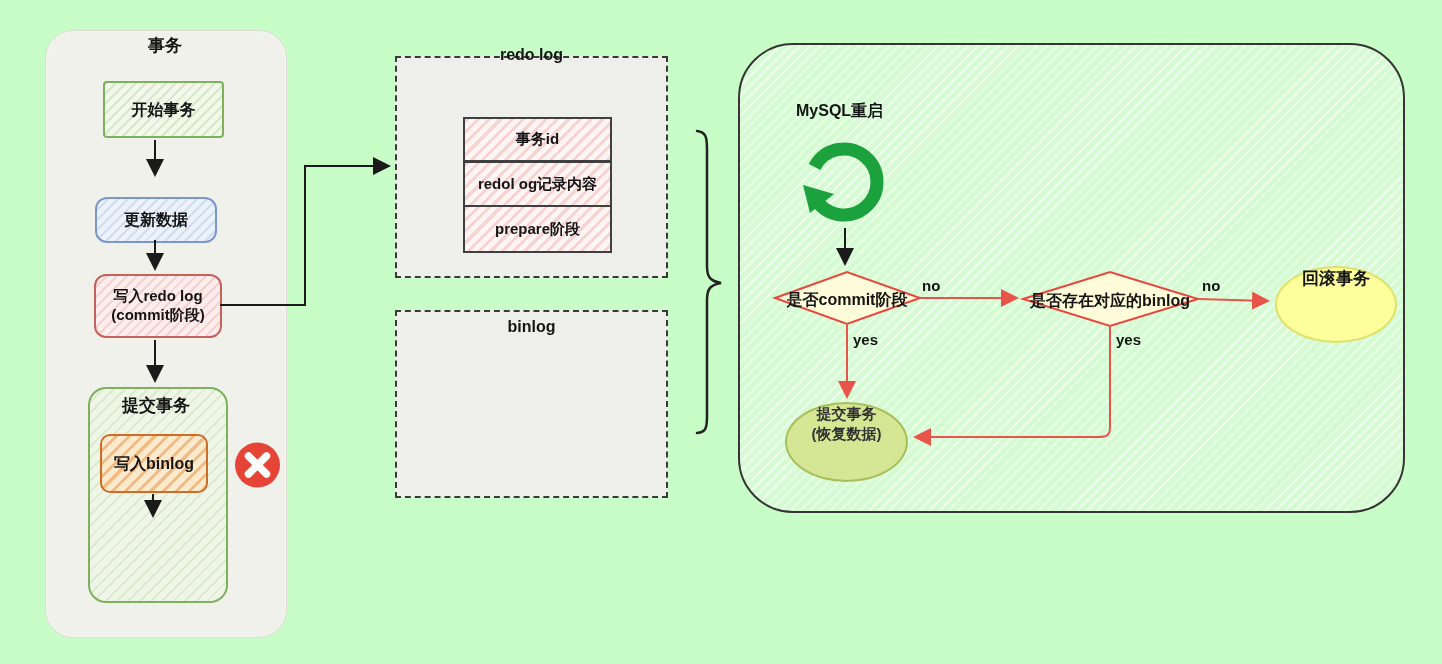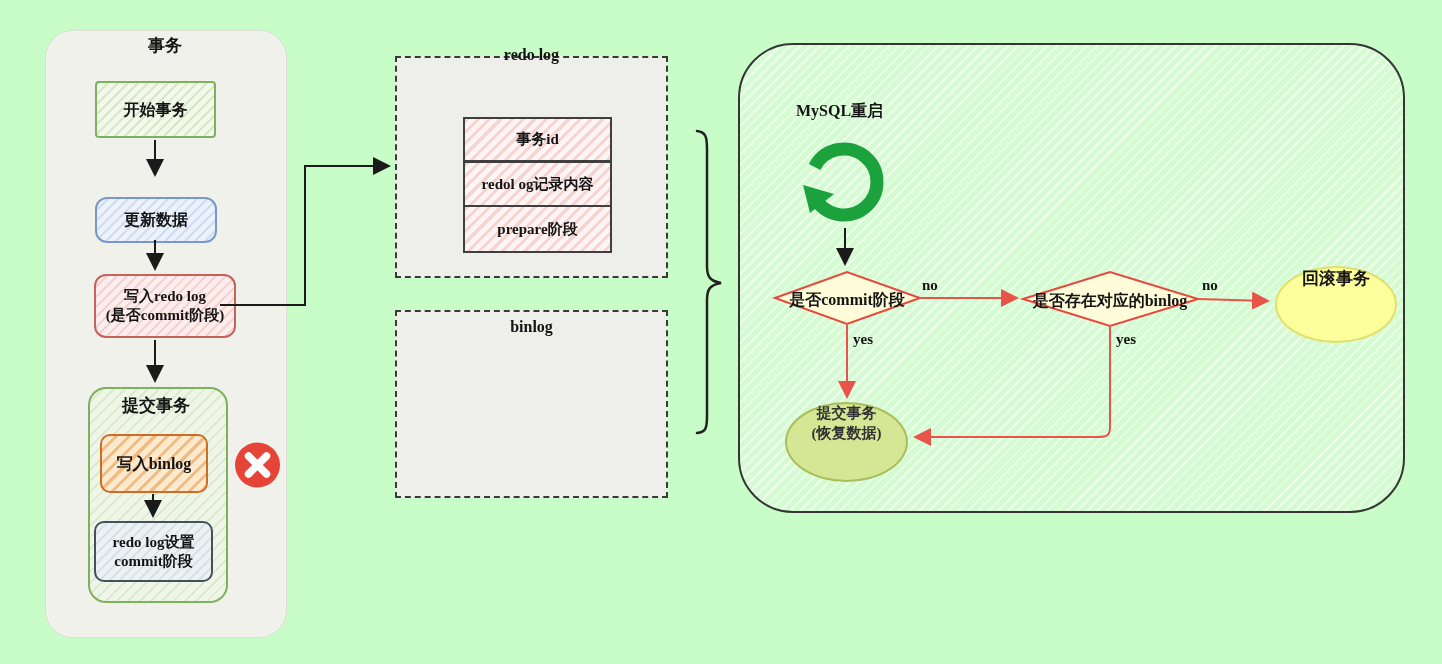--- a/index.html
+++ b/index.html
@@ -1,31 +1,31 @@
 <!DOCTYPE html>
 <html><head>
 <meta charset="utf-8">
 <style>
   html,body{margin:0;padding:0;}
   body{font-family:"Liberation Sans","DejaVu Sans",sans-serif;}
-  .canvas{position:relative;width:1442px;height:664px;background:#c9fdc7;overflow:hidden;font-family:Liberation Serif, serif;}
+  .canvas{position:relative;width:1442px;height:664px;background:#c9fdc7;overflow:hidden;}
 
   
   .abs{position:absolute;}
   .node{position:absolute;display:flex;flex-direction:column;align-items:center;justify-content:center;
         text-align:center;font-weight:bold;color:#141414;box-sizing:border-box;line-height:1.25;}
   .title{position:absolute;font-weight:bold;color:#141414;text-align:center;}
 
   
   .tx-panel{left:45px;top:30px;width:240px;height:606px;border-radius:28px;
             background:#eff1ea;border:1px solid #d9ddd2;box-shadow:0 0 0 1px rgba(255,255,255,.4) inset;}
   .tx-title{left:45px;top:34px;width:240px;font-size:17px;}
 
   .box-green{background:repeating-linear-gradient(135deg,rgba(134,180,106,.25) 0 2px,transparent 2px 7px),#f2f8ea;
-             border:2px solid #7eb15e;border-radius:4px;font-size:16px;}
+             border:2px solid #7eb15e;border-radius:4px;font-size:16px;margin-left:8px;}
   .box-blue{background:repeating-linear-gradient(135deg,rgba(110,145,195,.22) 0 2px,transparent 2px 7px),#ecf2fc;
             border:2px solid #7b97c9;border-radius:12px;font-size:16px;}
   .box-red{background:repeating-linear-gradient(135deg,rgba(205,95,90,.20) 0 2px,transparent 2px 7px),#fdeeed;
            border:2px solid #c5625c;border-radius:12px;font-size:15px;}
   .commit-group{background:repeating-linear-gradient(135deg,rgba(134,180,106,.18) 0 2px,transparent 2px 8px),#eff6e7;
                 border:2px solid #7eb15e;border-radius:18px;}
   .commit-title{left:88px;top:394px;width:136px;font-size:17px;}
   .box-orange{background:repeating-linear-gradient(135deg,rgba(225,130,45,.45) 0 3px,transparent 3px 9px),#fdeacd;
               border:2.5px solid #cb6c27;border-radius:10px;font-size:16px;}
   .box-gray{background:repeating-linear-gradient(135deg,rgba(90,110,125,.12) 0 2px,transparent 2px 7px),#ecf1f4;
@@ -69,36 +69,32 @@
   <div class="title tx-title layer-mid">事务</div>
 
   <div class="node box-green layer-mid" style="left:95px;top:81px;width:121px;height:57px;">
     <span>开始事务</span>
   </div>
 
   <div class="node box-blue layer-mid" style="left:95px;top:197px;width:122px;height:46px;text-align:center;">
     <span>更新数据</span>
   </div>
 
-  <div class="node box-red layer-mid" style="left:94px;top:274px;width:142px;height:64px;">
+  <div class="node box-red layer-mid" style="left:94px;top:274px;width:128px;height:64px;">
     <span>写入redo log</span>
-    <span>(是否commit阶段)</span>
+    <span>(commit阶段)</span>
   </div>
 
   <div class="abs commit-group layer-base" style="left:88px;top:387px;width:136px;height:212px;"></div>
   <div class="title commit-title layer-mid">提交事务</div>
 
   <div class="node box-orange layer-mid" style="left:100px;top:434px;width:108px;height:59px;">
     <span>写入binlog</span>
   </div>
 
-  <div class="node box-gray layer-mid" style="left:94px;top:521px;width:119px;height:61px;">
-    <span>redo log设置</span>
-    <span>commit阶段</span>
-  </div>
 
   <div class="abs layer-top" style="left:234px;top:441px;width:47px;height:47px;">
     <svg width="47" height="47" viewBox="0 0 47 47">
       <circle cx="23.5" cy="24" r="22.5" fill="#e54437"></circle>
       <path d="M14.5,15 L32.5,33 M32.5,15 L14.5,33" stroke="#ffffff" stroke-width="7.5" stroke-linecap="round"></path>
     </svg>
   </div>
 
   <div class="abs dash-box layer-base" style="left:395px;top:56px;width:273px;height:222px;"></div>
   <div class="title dash-title layer-mid" style="left:395px;top:46px;width:273px;">redo log</div>

